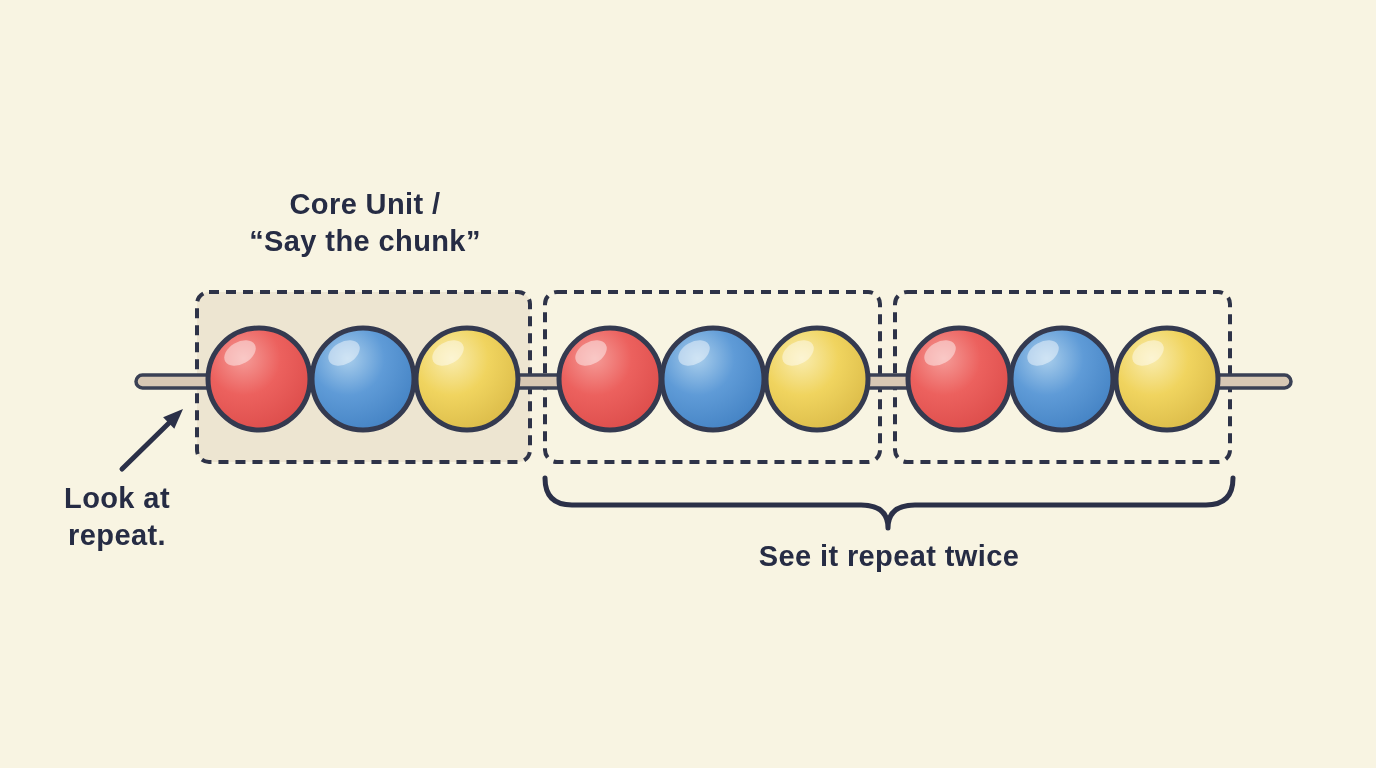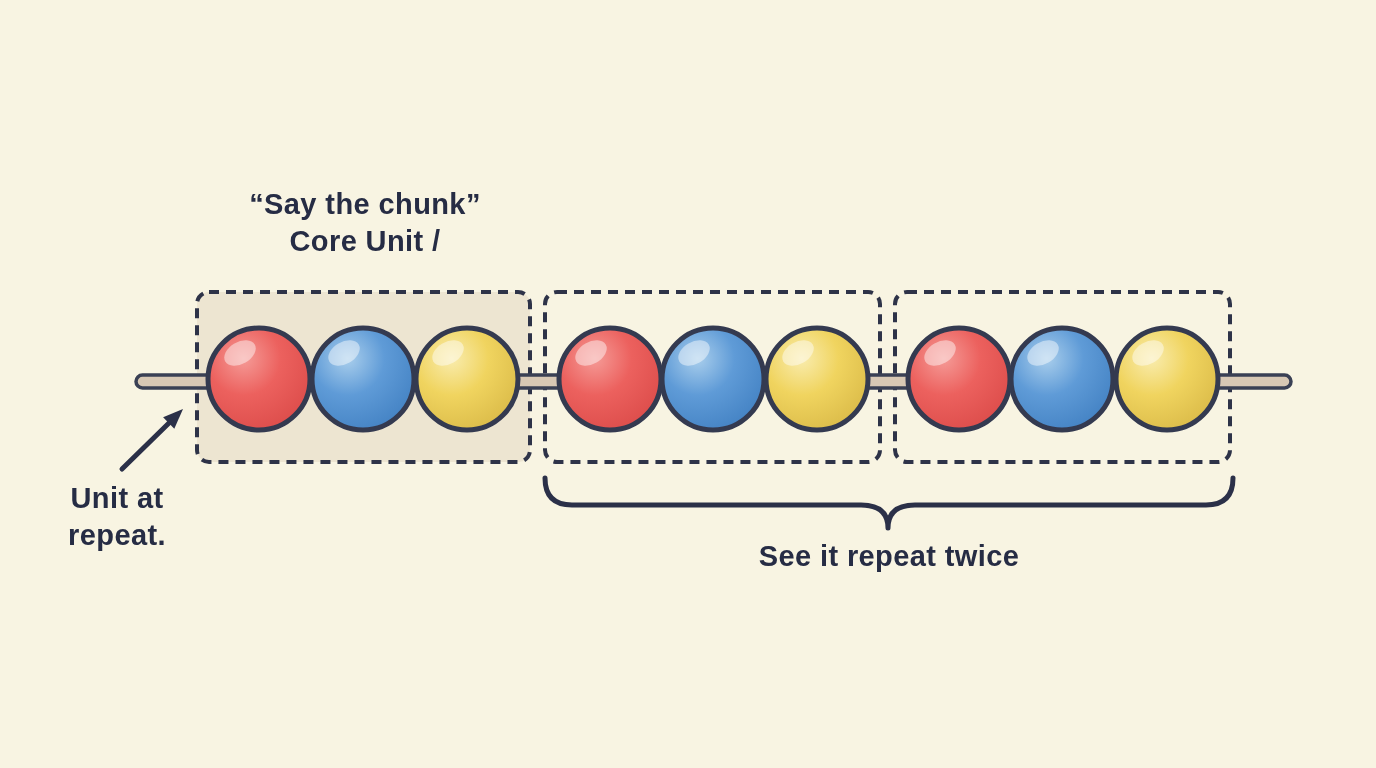--- a/index.html
+++ b/index.html
@@ -115,24 +115,24 @@
 
     <g>
       <line class="arrow-line" x1="122" y1="469" x2="169" y2="423"></line>
       <polygon class="arrow-head" points="183,409 174.3,428.7 163.1,417.3"></polygon>
     </g>
 
     <path class="brace-path" d="M 545 478 Q 545 505 572 505 L 861 505 Q 888 505 888 528 Q 888 505 915 505 L 1206 505 Q 1233 505 1233 478"></path>
   </svg>
 
   <div class="txt title-label">
+    <span class="line">Core Unit /</span>
     <span class="line">“Say the chunk”</span>
-    <span class="line">Core Unit /</span>
   </div>
 
   <div class="txt lookat-label">
-    <span class="line">Unit at</span>
+    <span class="line">Look at</span>
     <span class="line">repeat.</span>
   </div>
 
   <div class="txt repeat-label">See it repeat twice</div>
 
 </div>
 
 </body></html>

